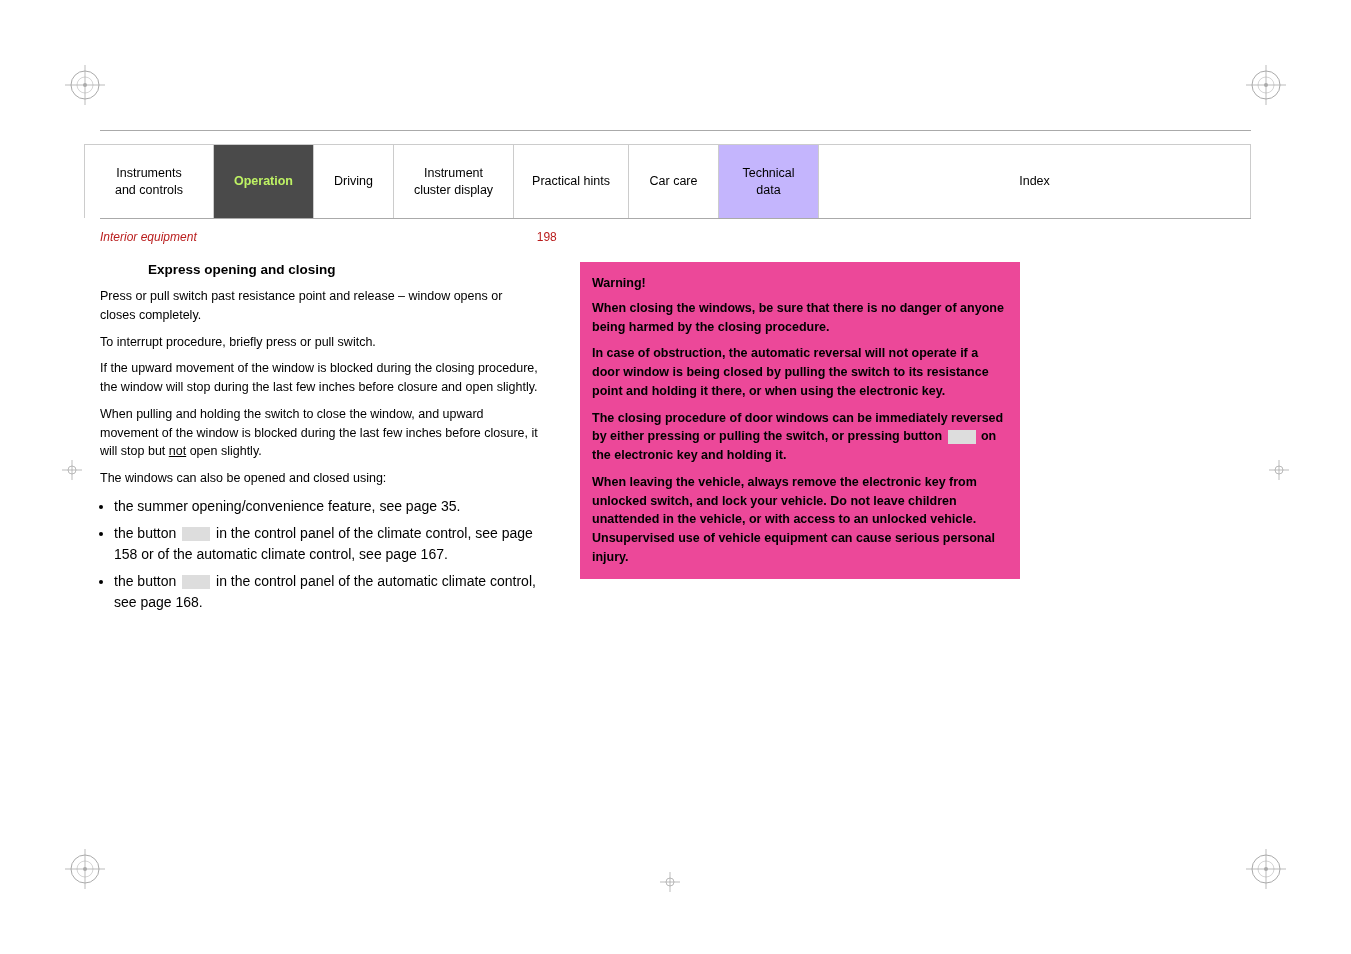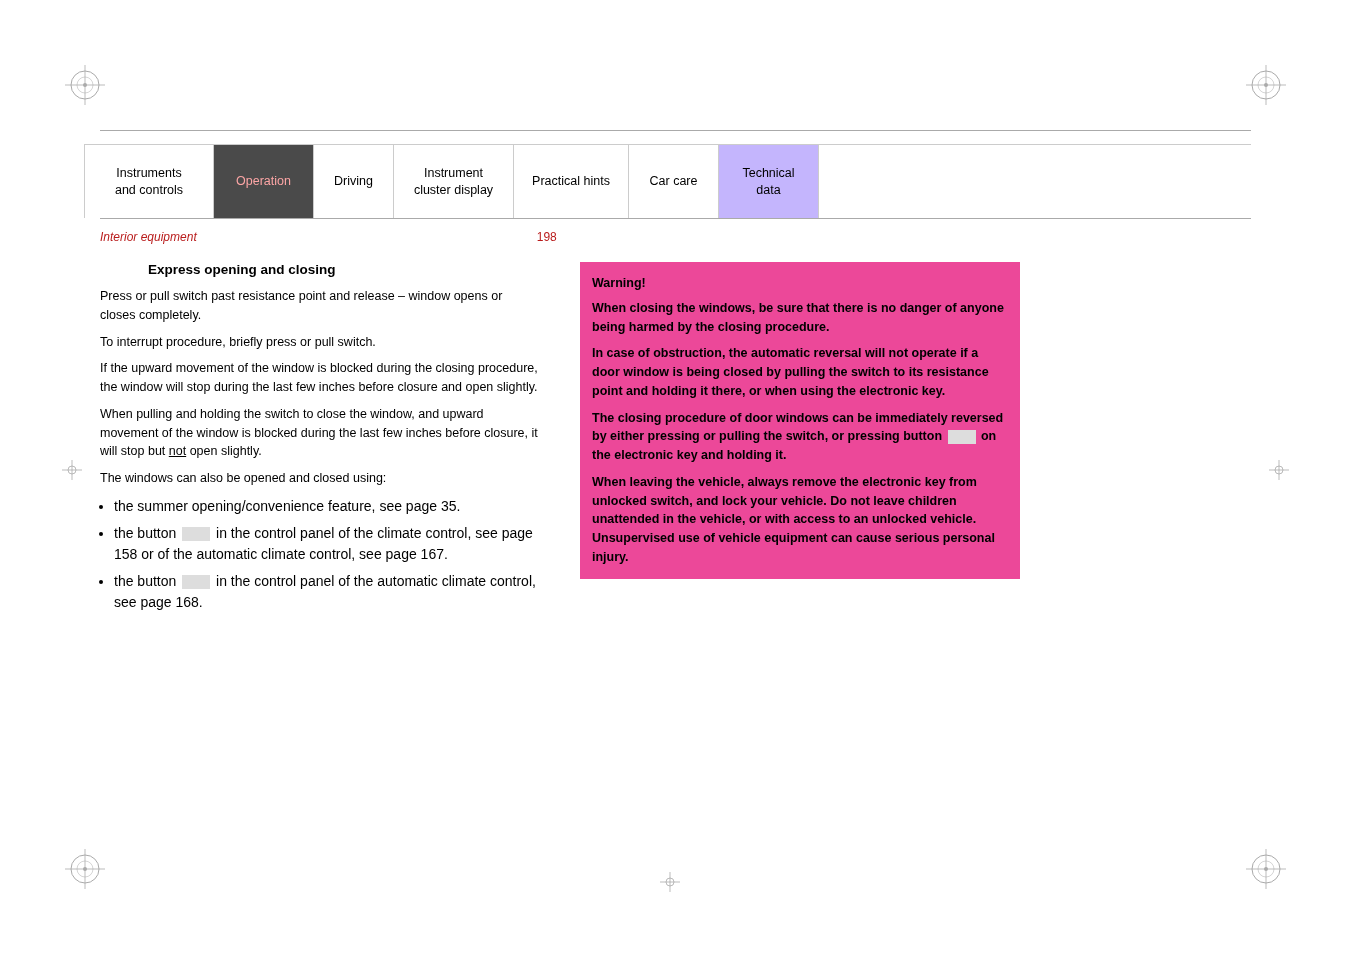--- a/index.html
+++ b/index.html
@@ -37,22 +37,22 @@
       color: #000;
       cursor: pointer;
       border-right: 1px solid #ccc;
       line-height: 1.3;
     }
     .nav-item:first-child {
       border-left: 1px solid #ccc;
     }
     .nav-item.active {
       background-color: #4a4a4a;
-      color: #fca5a5;
-      font-weight: normal;
+      color: #bef264;
+      font-weight: bold;
     }
     .nav-item.gray-bg {
       background-color: #c4b5fd;
     }
 
     
     .content-area {
       position: absolute;
       top: 230px;
       left: 100px;
@@ -225,20 +225,23 @@
     <span>Instrument<br>cluster display</span>
   </div>
   <div class="nav-item" style="min-width:115px;">
     <span>Practical hints</span>
   </div>
   <div class="nav-item" style="min-width:90px;align-items:center;">
     <span>Car care</span>
   </div>
   <div class="nav-item gray-bg" style="min-width:100px;">
     <span>Technical<br>data</span>
+  </div>
+  <div class="nav-item" style="min-width:70px; flex:1;">
+    <span>Index</span>
   </div>
 </div>
 
 <div style="position:absolute; top:218px; left:100px; right:100px; height:1px; background:#aaa;"></div>
 
 <div class="content-area">
 
   <div class="section-header">
     <span style="font-style:italic; color:#b91c1c; font-size:12px;">Interior equipment</span>
     <span style="font-size:12px; color:#b91c1c; margin-left: 340px;">198</span>

